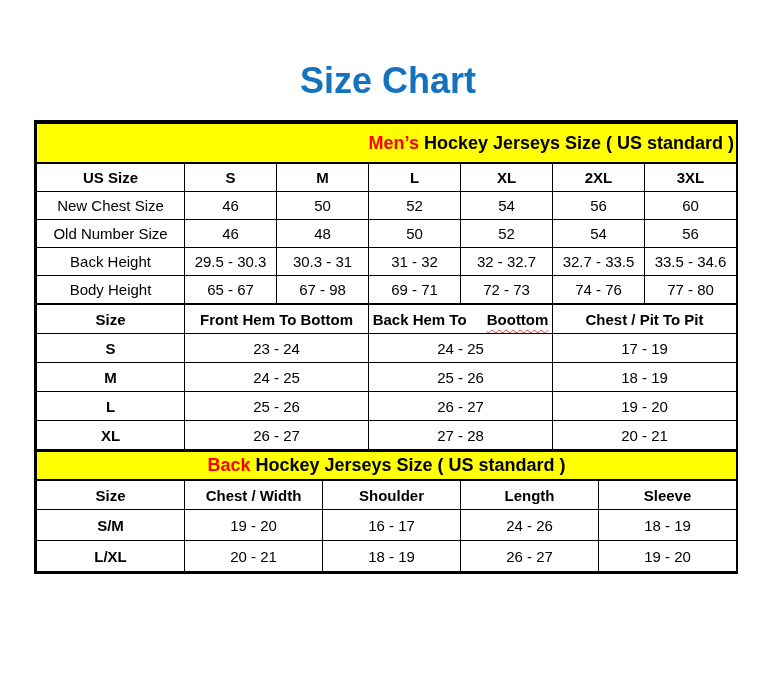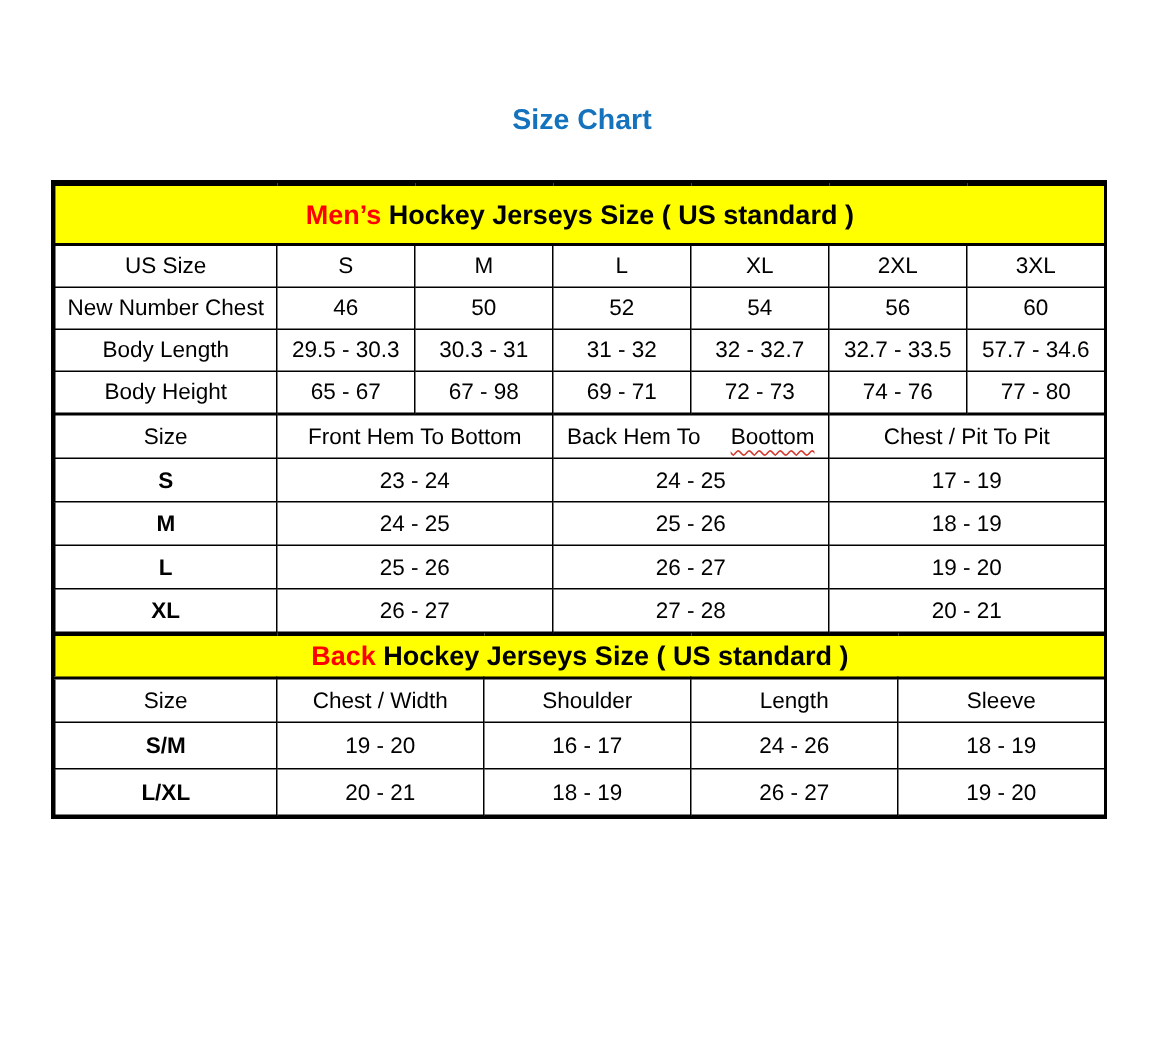--- a/index.html
+++ b/index.html
@@ -11,21 +11,21 @@
   html,body{margin:0;padding:0;}
   body{
     width:776px;height:692px;background:#ffffff;
     font-family:"Liberation Sans", sans-serif;
     color:#000;
     overflow:hidden;
   }
   .page{padding-top:64px;}
   .title{
     margin:0;text-align:center;
-    font-size:19px;line-height:34px;font-weight:bold;
+    font-size:36px;line-height:34px;font-weight:bold;
     color:var(--title-blue);
     letter-spacing:0px;
   }
   .chart{
     margin:22px 0 0 34px;
     width:700px;
     border:2px solid var(--border-black);
     box-sizing:content-box;
   }
   table{
@@ -42,24 +42,24 @@
     height:27px;
   }
   .band{
     background:var(--band-yellow);
     font-weight:bold;
     font-size:18px;
     height:36px;
     border-top:2px solid var(--border-black);
     border-bottom:2px solid var(--border-black);
   }
-  table[data-section="mens"] .band{height:38px;}
+  table[data-section="mens"] .band{height:38px;text-align:right;}
   table[data-section="youth"] .band{height:27px;}
   .accent{color:var(--accent-red);}
-  .head-row th{font-weight:normal;}
+  .head-row th{font-weight:bold;}
   tbody td{font-weight:normal;}
   tbody td.label{font-weight:bold;}
   table[data-section="mens"] tbody td.label{font-weight:normal;}
   table[data-section="womens"] td,
   table[data-section="womens"] th{height:28px;}
   table[data-section="youth"] tbody td{height:30px;margin-top:12px;}
   table[data-section="youth"] .head-row th{height:28px;}
   .squiggle{
     text-decoration-line:underline;
     text-decoration-style:wavy;
@@ -100,36 +100,45 @@
             <th>S</th>
             <th>M</th>
             <th>L</th>
             <th>XL</th>
             <th>2XL</th>
             <th>3XL</th>
           </tr>
       </thead>
       <tbody>
           <tr>
-            <td class="label">New Number Chest</td>
+            <td class="label">New Chest Size</td>
             <td>46</td>
             <td>50</td>
             <td>52</td>
             <td>54</td>
             <td>56</td>
             <td>60</td>
           </tr>
           <tr>
-            <td class="label">Body Length</td>
+            <td class="label">Old Number Size</td>
+            <td>46</td>
+            <td>48</td>
+            <td>50</td>
+            <td>52</td>
+            <td>54</td>
+            <td>56</td>
+          </tr>
+          <tr>
+            <td class="label">Back Height</td>
             <td>29.5 - 30.3</td>
             <td>30.3 - 31</td>
             <td>31 - 32</td>
             <td>32 - 32.7</td>
             <td>32.7 - 33.5</td>
-            <td>57.7 - 34.6</td>
+            <td>33.5 - 34.6</td>
           </tr>
           <tr>
             <td class="label">Body Height</td>
             <td>65 - 67</td>
             <td>67 - 98</td>
             <td>69 - 71</td>
             <td>72 - 73</td>
             <td>74 - 76</td>
             <td>77 - 80</td>
           </tr>

